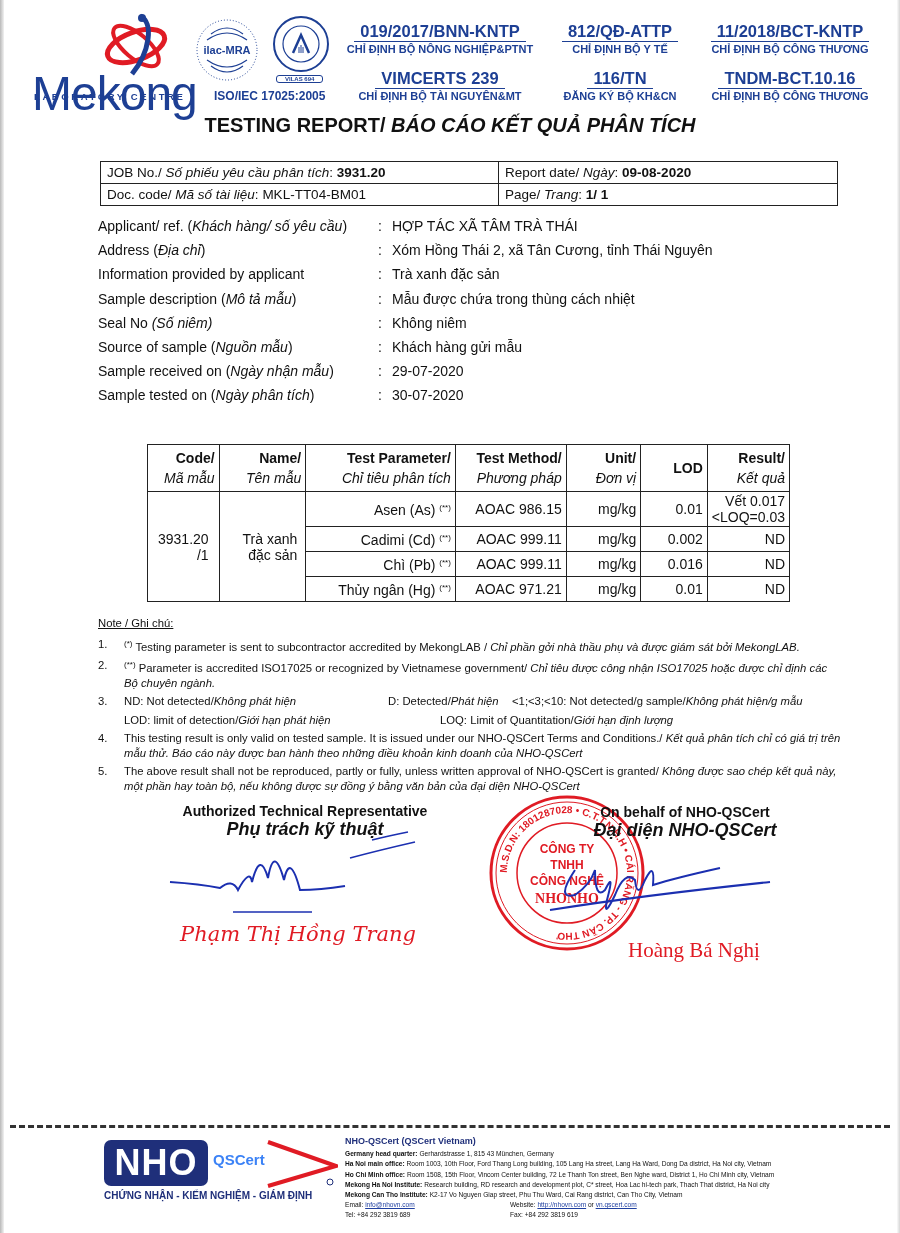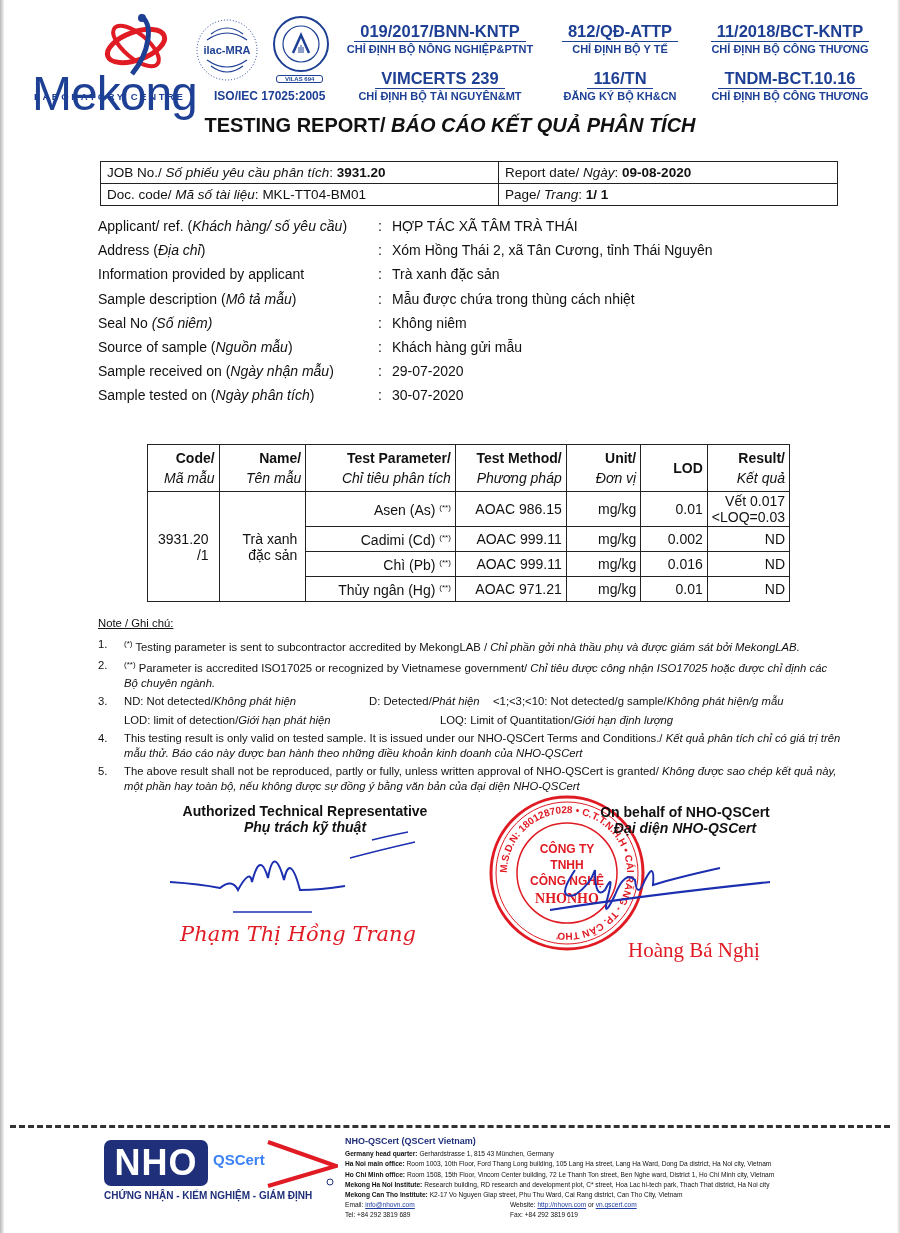--- a/index.html
+++ b/index.html
@@ -50,21 +50,21 @@
   .notes .note-head { text-decoration: underline; margin-bottom: 6px; }
   .notes .item { display: flex; margin-bottom: 4px; }
   .notes .num { width: 26px; flex-shrink: 0; }
   .notes .body { flex: 1; }
   .notes i { font-style: italic; }
   .grid3 { display: flex; }
   .grid3 span { display: inline-block; }
 
   .sig-left { left: 160px; top: 803px; width: 290px; text-align: center; }
   .sig-title { font-size: 14px; font-weight: bold; }
-  .sig-sub { font-size: 14px; font-weight: bold; font-style: italic; }
+  .sig-sub { font-size: 18px; font-weight: bold; font-style: italic; }
   .red-name-l { left: 180px; top: 922px; font-family: "DejaVu Serif", serif; font-style: italic; font-size: 21px; color: #e01b24; }
   .red-name-r { left: 628px; top: 938px; font-family: "Liberation Serif", serif; font-size: 21px; color: #e01b24; }
   .sig-right { left: 585px; top: 804px; width: 200px; text-align: center; }
 
   .stamp { left: 487px; top: 793px; width: 160px; height: 160px; }
 
   .dash-line { left: 10px; top: 1125px; width: 880px; border-top: 3px dashed #333; }
   .nho-box { left: 104px; top: 1140px; width: 104px; height: 46px; background: #1f2f7a; border-radius: 7px; color: #fff; font-weight: bold; font-size: 36px; line-height: 46px; text-align: center; letter-spacing: 1px; }
   .nho-qs { left: 213px; top: 1151px; font-size: 15px; font-weight: bold; color: #3b82f6; }
   .nho-tag { left: 104px; top: 1190px; font-size: 10px; font-weight: bold; color: #1f2f7a; }
@@ -259,21 +259,21 @@
     <span class="body"><sup>(*)</sup><span> Testing parameter is sent to subcontractor accredited by MekongLAB / </span><i>Chỉ phần gởi nhà thầu phụ và được giám sát bởi MekongLAB.</i></span>
   </div>
   <div class="item">
     <span class="num">2.</span>
     <span class="body"><sup>(**)</sup><span> Parameter is accredited ISO17025 or recognized by Vietnamese government/ </span><i>Chỉ tiêu được công nhận ISO17025 hoặc được chỉ định các Bộ chuyên ngành.</i></span>
   </div>
   <div class="item">
     <span class="num">3.</span>
     <span class="body">
       <div class="grid3">
-        <span style="width:245px;"><span>ND: Not detected/ </span><i>Không phát hiện</i></span>
+        <span style="width:264px;"><span>ND: Not detected/ </span><i>Không phát hiện</i></span>
         <span style="width:124px;"><span>D: Detected/ </span><i>Phát hiện</i></span>
         <span><span>&lt;1;&lt;3;&lt;10: Not detected/g sample/ </span><i>Không phát hiện/g mẫu</i></span>
       </div>
       <div class="grid3" style="margin-top:4px;">
         <span style="width:316px;"><span>LOD: limit of detection/ </span><i>Giới hạn phát hiện</i></span>
         <span><span>LOQ: Limit of Quantitation/ </span><i>Giới hạn định lượng</i></span>
       </div>
     </span>
   </div>
   <div class="item">

